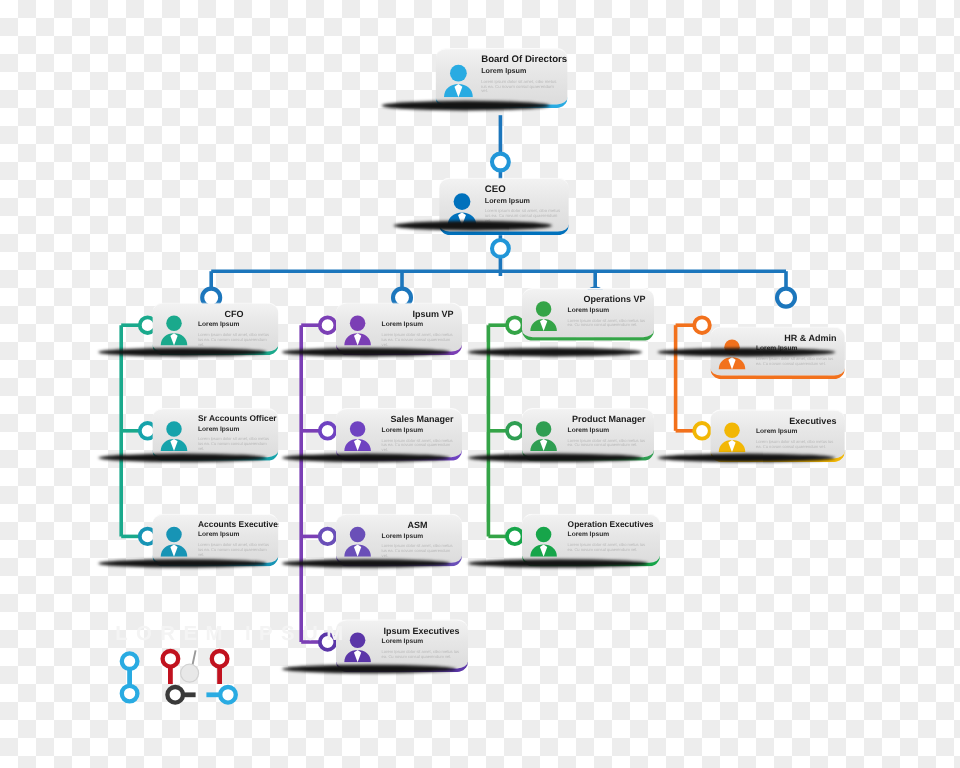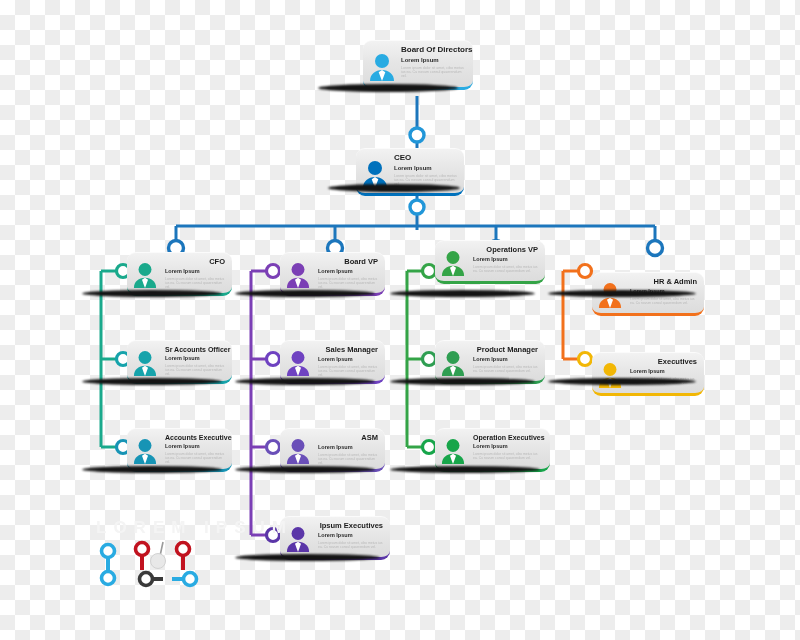--- a/index.html
+++ b/index.html
@@ -149,49 +149,49 @@
     <svg class="avatar" style="top:12px;" width="26" height="28" viewBox="0 0 26 28">
       <circle cx="13" cy="8" r="7" fill="#29abe2"></circle>
       <path d="M1 28c0-7 5.4-11 12-11s12 4 12 11z" fill="#29abe2"></path>
       <path d="M13 17l-3.3 2.2L13 28l3.3-8.8z" fill="#ffffff"></path>
     </svg>
     <p class="ttl" style="font-size:8px;">Board Of Directors</p>
     <p class="sub" style="font-size:6px;">Lorem Ipsum</p>
     <p class="body" style="font-size:3.6px;">Lorem ipsum dolor sit amet, cibo metus ius ea. Cu novum consul quaerendum vel.</p>
   </div>
 
-  <div class="card" style="left:356px; top:148px; width:108px; height:48px; border-bottom:3px solid #0071bc;">
+  <div class="card" style="left:366px; top:148px; width:108px; height:48px; border-bottom:3px solid #0071bc;">
     <svg class="avatar" style="top:11px;" width="26" height="28" viewBox="0 0 26 28">
       <circle cx="13" cy="8" r="7" fill="#0071bc"></circle>
       <path d="M1 28c0-7 5.4-11 12-11s12 4 12 11z" fill="#0071bc"></path>
       <path d="M13 17l-3.3 2.2L13 28l3.3-8.8z" fill="#ffffff"></path>
     </svg>
     <p class="ttl" style="font-size:8px; text-align:left;">CEO</p>
     <p class="sub" style="font-size:6px;">Lorem Ipsum</p>
     <p class="body" style="font-size:3.6px;">Lorem ipsum dolor sit amet, cibo metus ius ea. Cu novum consul quaerendum vel.</p>
   </div>
 
   <div class="card" style="left:127px; top:252px; width:105px; height:44px; border-bottom:3px solid #1aa98c;">
     <svg class="avatar" style="top:9px;" width="24" height="26" viewBox="0 0 26 28">
       <circle cx="13" cy="8" r="7" fill="#1aa98c"></circle>
       <path d="M1 28c0-7 5.4-11 12-11s12 4 12 11z" fill="#1aa98c"></path>
       <path d="M13 17l-3.3 2.2L13 28l3.3-8.8z" fill="#ffffff"></path>
     </svg>
-    <p class="ttl" style="font-size:7.5px; text-align:right;">CFO</p>
+    <p class="ttl" style="font-size:7.5px; text-align:center;">CFO</p>
     <p class="sub" style="font-size:5.5px;">Lorem Ipsum</p>
     <p class="body" style="font-size:3.4px;">Lorem ipsum dolor sit amet, cibo metus ius ea. Cu novum consul quaerendum vel.</p>
   </div>
 
   <div class="card" style="left:280px; top:252px; width:105px; height:44px; border-bottom:3px solid #7b3fb5;">
     <svg class="avatar" style="top:9px;" width="24" height="26" viewBox="0 0 26 28">
       <circle cx="13" cy="8" r="7" fill="#7b3fb5"></circle>
       <path d="M1 28c0-7 5.4-11 12-11s12 4 12 11z" fill="#7b3fb5"></path>
       <path d="M13 17l-3.3 2.2L13 28l3.3-8.8z" fill="#ffffff"></path>
     </svg>
-    <p class="ttl" style="font-size:7.5px;">Board VP</p>
+    <p class="ttl" style="font-size:7.5px;">Ipsum VP</p>
     <p class="sub" style="font-size:5.5px;">Lorem Ipsum</p>
     <p class="body" style="font-size:3.4px;">Lorem ipsum dolor sit amet, cibo metus ius ea. Cu novum consul quaerendum vel.</p>
   </div>
 
   <div class="card" style="left:435px; top:240px; width:110px; height:44px; border-bottom:3px solid #34a447;">
     <svg class="avatar" style="top:9px;" width="24" height="26" viewBox="0 0 26 28">
       <circle cx="13" cy="8" r="7" fill="#34a447"></circle>
       <path d="M1 28c0-7 5.4-11 12-11s12 4 12 11z" fill="#34a447"></path>
       <path d="M13 17l-3.3 2.2L13 28l3.3-8.8z" fill="#ffffff"></path>
     </svg>
@@ -237,21 +237,21 @@
     <svg class="avatar" style="top:9px;" width="24" height="26" viewBox="0 0 26 28">
       <circle cx="13" cy="8" r="7" fill="#2f9e52"></circle>
       <path d="M1 28c0-7 5.4-11 12-11s12 4 12 11z" fill="#2f9e52"></path>
       <path d="M13 17l-3.3 2.2L13 28l3.3-8.8z" fill="#ffffff"></path>
     </svg>
     <p class="ttl" style="font-size:7.5px;">Product Manager</p>
     <p class="sub" style="font-size:5.5px;">Lorem Ipsum</p>
     <p class="body" style="font-size:3.4px;">Lorem ipsum dolor sit amet, cibo metus ius ea. Cu novum consul quaerendum vel.</p>
   </div>
 
-  <div class="card" style="left:592px; top:352px; width:112px; height:44px; border-bottom:3px solid #f2b705;">
+  <div class="card" style="left:592px; top:341px; width:112px; height:44px; border-bottom:3px solid #f2b705;">
     <svg class="avatar" style="top:9px;" width="24" height="26" viewBox="0 0 26 28">
       <circle cx="13" cy="8" r="7" fill="#f2b705"></circle>
       <path d="M1 28c0-7 5.4-11 12-11s12 4 12 11z" fill="#f2b705"></path>
       <path d="M13 17l-3.3 2.2L13 28l3.3-8.8z" fill="#ffffff"></path>
     </svg>
     <p class="ttl" style="font-size:7.5px;">Executives</p>
     <p class="sub" style="font-size:5.5px;">Lorem Ipsum</p>
     <p class="body" style="font-size:3.4px;">Lorem ipsum dolor sit amet, cibo metus ius ea. Cu novum consul quaerendum vel.</p>
   </div>
 
@@ -265,21 +265,21 @@
     <p class="sub" style="font-size:5.5px;">Lorem Ipsum</p>
     <p class="body" style="font-size:3.4px;">Lorem ipsum dolor sit amet, cibo metus ius ea. Cu novum consul quaerendum vel.</p>
   </div>
 
   <div class="card" style="left:280px; top:428px; width:105px; height:44px; border-bottom:3px solid #6a4fb8;">
     <svg class="avatar" style="top:9px;" width="24" height="26" viewBox="0 0 26 28">
       <circle cx="13" cy="8" r="7" fill="#6a4fb8"></circle>
       <path d="M1 28c0-7 5.4-11 12-11s12 4 12 11z" fill="#6a4fb8"></path>
       <path d="M13 17l-3.3 2.2L13 28l3.3-8.8z" fill="#ffffff"></path>
     </svg>
-    <p class="ttl" style="font-size:7.5px; text-align:right;">ASM</p>
+    <p class="ttl" style="font-size:7.5px; text-align:center;">ASM</p>
     <p class="sub" style="font-size:5.5px;">Lorem Ipsum</p>
     <p class="body" style="font-size:3.4px;">Lorem ipsum dolor sit amet, cibo metus ius ea. Cu novum consul quaerendum vel.</p>
   </div>
 
   <div class="card" style="left:435px; top:428px; width:115px; height:44px; border-bottom:3px solid #17a54a;">
     <svg class="avatar" style="top:9px;" width="24" height="26" viewBox="0 0 26 28">
       <circle cx="13" cy="8" r="7" fill="#17a54a"></circle>
       <path d="M1 28c0-7 5.4-11 12-11s12 4 12 11z" fill="#17a54a"></path>
       <path d="M13 17l-3.3 2.2L13 28l3.3-8.8z" fill="#ffffff"></path>
     </svg>

